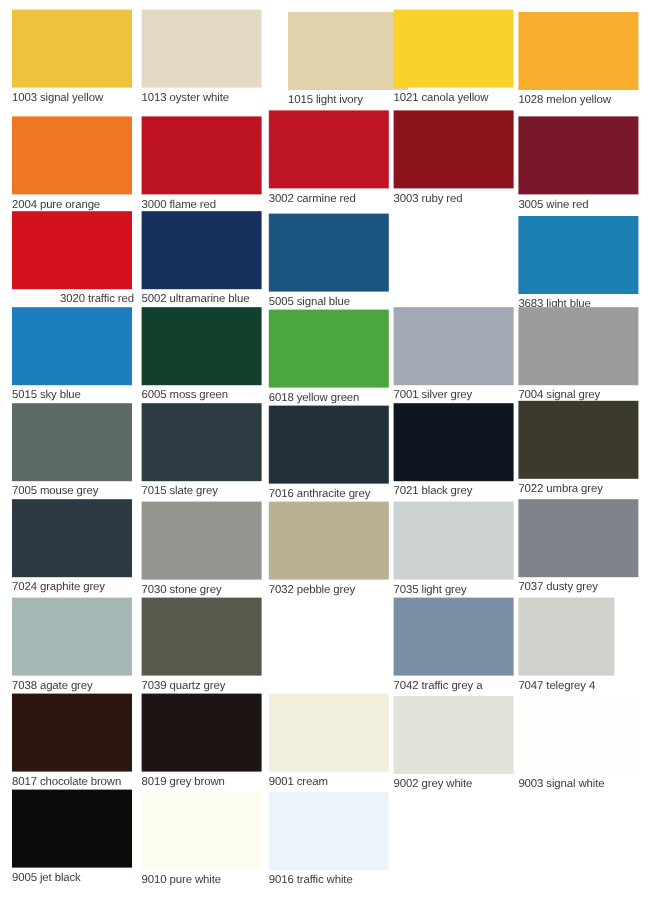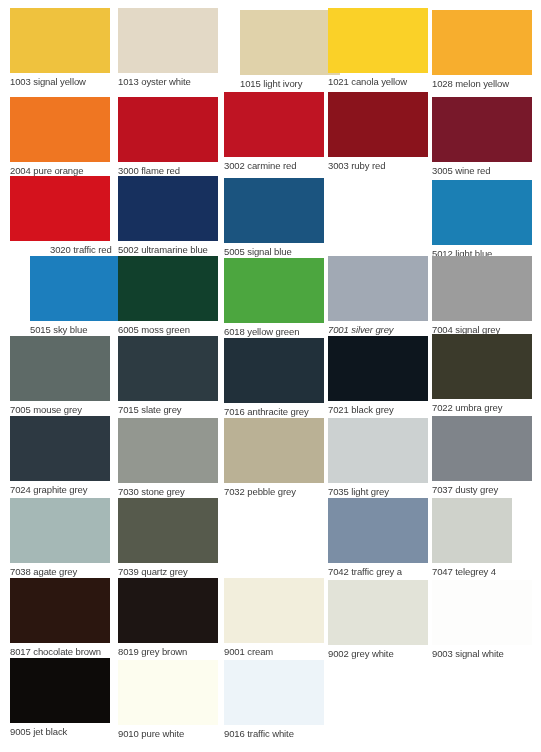--- a/index.html
+++ b/index.html
@@ -92,37 +92,37 @@
     <div class="swatch-cell" style="left: 118px; top: 176px; width: 100px;">
       <div class="swatch-chip" title="5002 ultramarine blue" style="height: 65px; background: rgb(23, 48, 94);"></div>
       <span class="swatch-label" style="color: rgb(59, 59, 59);">5002 ultramarine blue</span>
     </div>
     <div class="swatch-cell" style="left: 224px; top: 178px; width: 100px;">
       <div class="swatch-chip" title="5005 signal blue" style="height: 65px; background: rgb(27, 84, 127);"></div>
       <span class="swatch-label" style="color: rgb(59, 59, 59);">5005 signal blue</span>
     </div>
     <div class="swatch-cell" style="left: 432px; top: 180px; width: 100px;">
       <div class="swatch-chip" title="5012 light blue" style="height: 65px; background: rgb(27, 127, 180);"></div>
-      <span class="swatch-label" style="color: rgb(59, 59, 59);">5012 light blue</span>
-    </div>
-    <div class="swatch-cell" style="left: 10px; top: 256px; width: 100px; margin-left: 20px;">
+      <span class="swatch-label" style="color: rgb(59, 59, 59);">3683 light blue</span>
+    </div>
+    <div class="swatch-cell" style="left: 10px; top: 256px; width: 100px;">
       <div class="swatch-chip" title="5015 sky blue" style="height: 65px; background: rgb(28, 126, 189);"></div>
       <span class="swatch-label" style="color: rgb(59, 59, 59);">5015 sky blue</span>
     </div>
     <div class="swatch-cell" style="left: 118px; top: 256px; width: 100px;">
       <div class="swatch-chip" title="6005 moss green" style="height: 65px; background: rgb(17, 64, 44);"></div>
       <span class="swatch-label" style="color: rgb(59, 59, 59);">6005 moss green</span>
     </div>
     <div class="swatch-cell" style="left: 224px; top: 258px; width: 100px;">
       <div class="swatch-chip" title="6018 yellow green" style="height: 65px; background: rgb(76, 166, 63);"></div>
       <span class="swatch-label" style="color: rgb(59, 59, 59);">6018 yellow green</span>
     </div>
     <div class="swatch-cell" style="left: 328px; top: 256px; width: 100px;">
       <div class="swatch-chip" title="7001 silver grey" style="height: 65px; background: rgb(161, 169, 180);"></div>
-      <span class="swatch-label" style="color: rgb(59, 59, 59); font-style: italic;">7001 silver grey</span>
+      <span class="swatch-label" style="color: rgb(59, 59, 59);">7001 silver grey</span>
     </div>
     <div class="swatch-cell" style="left: 432px; top: 256px; width: 100px;">
       <div class="swatch-chip" title="7004 signal grey" style="height: 65px; background: rgb(156, 156, 156);"></div>
       <span class="swatch-label" style="color: rgb(59, 59, 59);">7004 signal grey</span>
     </div>
     <div class="swatch-cell" style="left: 10px; top: 336px; width: 100px;">
       <div class="swatch-chip" title="7005 mouse grey" style="height: 65px; background: rgb(94, 106, 103);"></div>
       <span class="swatch-label" style="color: rgb(59, 59, 59);">7005 mouse grey</span>
     </div>
     <div class="swatch-cell" style="left: 118px; top: 336px; width: 100px;">

